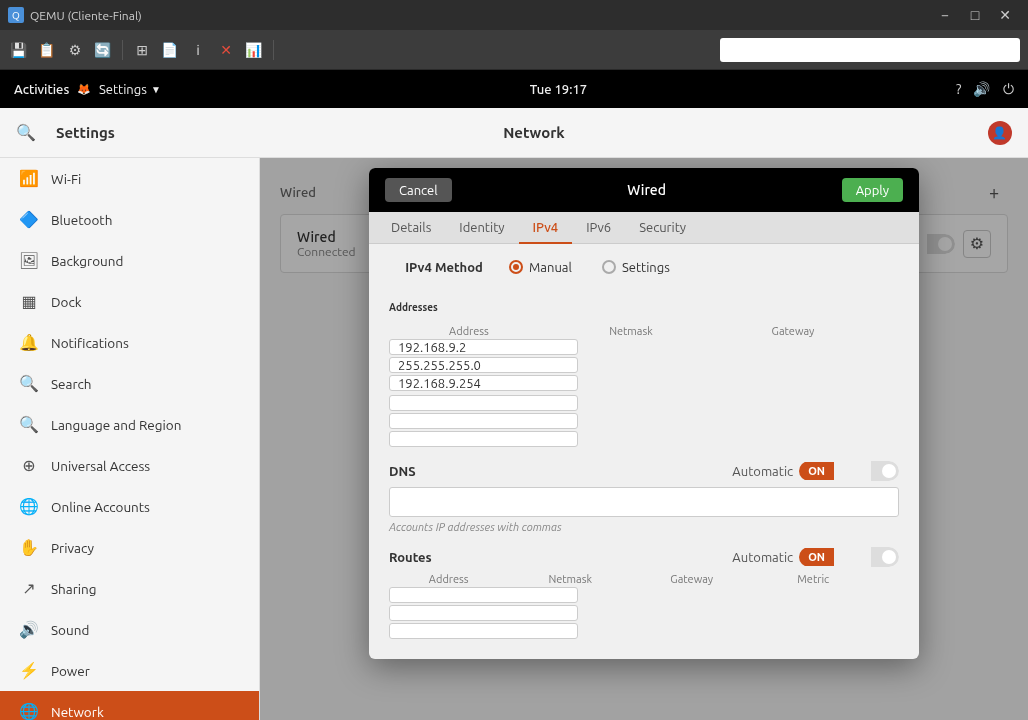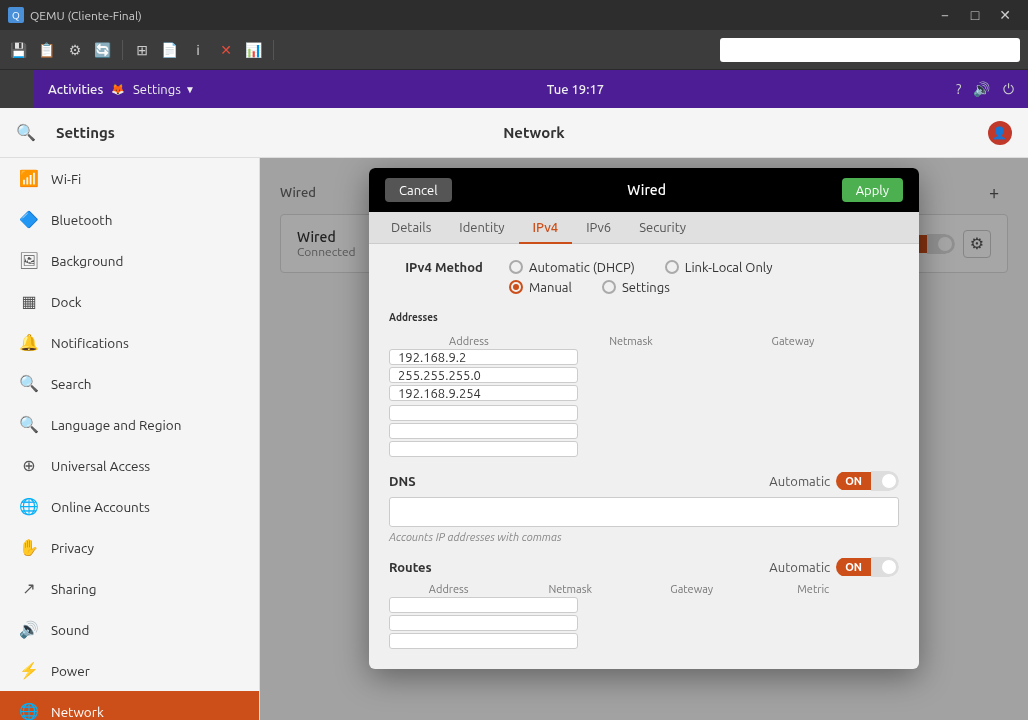--- a/index.html
+++ b/index.html
@@ -31,28 +31,27 @@
       gap: 6px;
       border-bottom: 1px solid #2a2a2a;
     }
     .toolbar-icon { width: 22px; height: 22px; display: flex; align-items: center; justify-content: center; border-radius: 3px; cursor: pointer; color: #ccc; font-size: 14px; }
     .toolbar-sep { width: 1px; height: 20px; background: #555; margin: 0 2px; }
     .toolbar-search { flex: 1; max-width: 300px; margin-left: auto; height: 24px; background: #fff; border: none; border-radius: 3px; padding: 0 8px; font-size: 12px; }
 
     
     .top-bar {
       height: 38px;
-      background: #4c1d95;
+      background: #000000;
       display: flex;
       align-items: center;
       justify-content: space-between;
       padding: 0 14px;
       color: #eee;
       font-size: 13px;
-      margin-left: 34px;
     }
     .top-bar-left { display: flex; align-items: center; gap: 8px; }
     .top-bar-center { font-weight: 500; }
     .top-bar-right { display: flex; align-items: center; gap: 12px; color: #ccc; font-size: 14px; }
     .activities-btn { font-size: 13px; font-weight: 500; cursor: pointer; color: #eee; }
     .settings-btn { display: flex; align-items: center; gap: 4px; cursor: pointer; color: #eee; font-size: 13px; }
 
     
     .settings-header {
       height: 50px;
@@ -221,21 +220,21 @@
     
     .routes-section { }
     .routes-header { display: flex; align-items: center; justify-content: space-between; margin-bottom: 6px; }
     .routes-title { font-size: 13px; font-weight: 600; color: #333; }
     .routes-auto { display: flex; align-items: center; gap: 6px; font-size: 13px; color: #555; }
     .routes-col-headers { display: flex; gap: 2px; padding-right: 26px; margin-bottom: 2px; }
     .routes-header-cell { flex: 1; font-size: 11px; color: #777; text-align: center; }
     .routes-input { flex: 1; height: 30px; border: 1px solid #ccc; border-radius: 3px; padding: 0 8px; font-size: 13px; background: white; }
 
     
-    .inline-toggle { display: flex; align-items: center; border-radius: 12px; overflow: hidden; cursor: pointer; }
+    .inline-toggle { display: flex; align-items: center; border-radius: 12px; overflow: hidden; cursor: pointer; gap: 37px; }
     .toggle-on-part { background: #cc4e18; color: white; font-size: 11px; font-weight: 700; padding: 3px 9px; }
     .toggle-slider { background: #ddd; width: 28px; height: 20px; border-radius: 0 10px 10px 0; position:relative; }
     .toggle-knob { position:absolute; right:3px; top:3px; width:14px; height:14px; background:white; border-radius:50%; }
 
     
     ::-webkit-scrollbar { width: 6px; }
     ::-webkit-scrollbar-thumb { background: #ccc; border-radius: 3px; }
   </style>
 </head>
 <body>
@@ -397,30 +396,20 @@
           <div class="modal-tab">IPv6</div>
           <div class="modal-tab">Security</div>
         </div>
 
         <div class="modal-body">
 
           <div class="method-section">
             <div class="method-row">
               <span class="method-label">IPv4 Method</span>
               <div style="margin-left:10px;">
-                <div style="display:flex;gap:30px;margin-bottom:6px;">
-                  <label class="method-option">
-                    <div class="radio-outer"></div>
-                    <span>Automatic (DHCP)</span>
-                  </label>
-                  <label class="method-option">
-                    <div class="radio-outer"></div>
-                    <span>Link-Local Only</span>
-                  </label>
-                </div>
                 <div style="display:flex;gap:30px;">
                   <label class="method-option">
                     <div class="radio-outer selected">
                       <div class="radio-inner"></div>
                     </div>
                     <span>Manual</span>
                   </label>
                   <label class="method-option">
                     <div class="radio-outer"></div>
                     <span>Settings</span>

